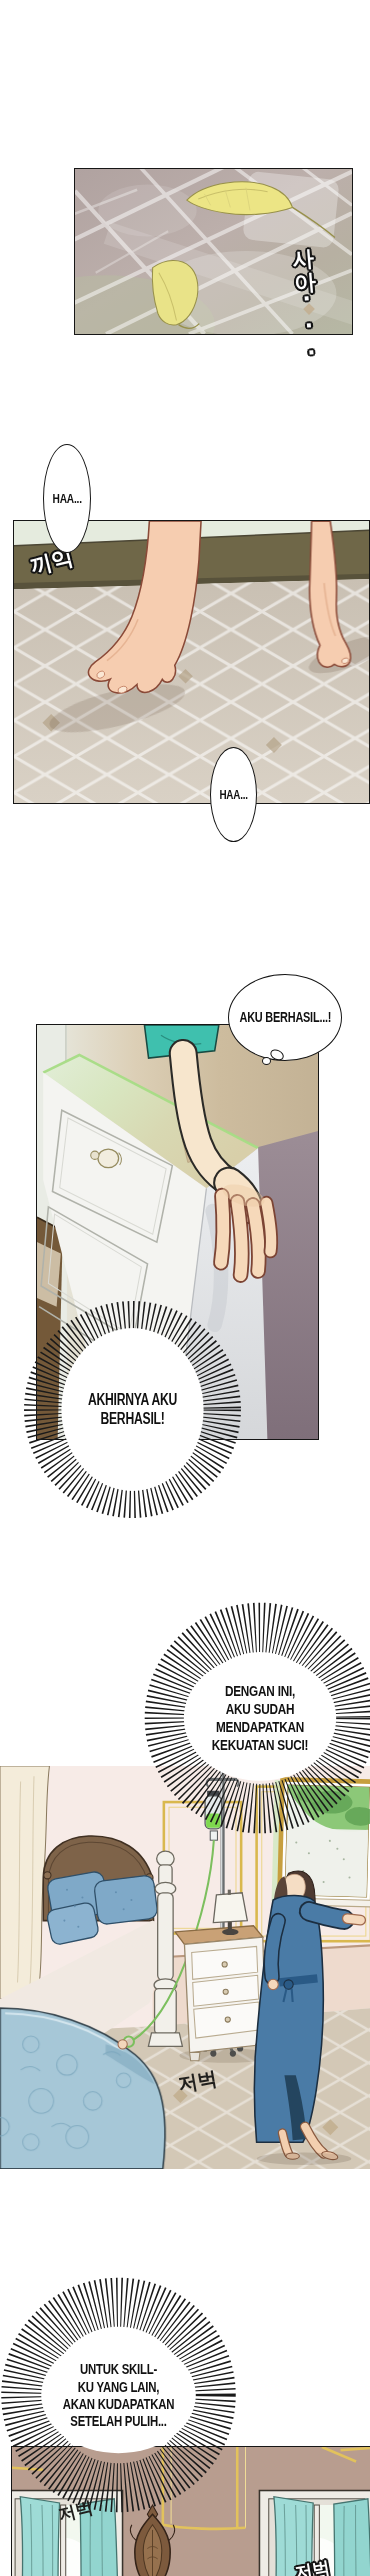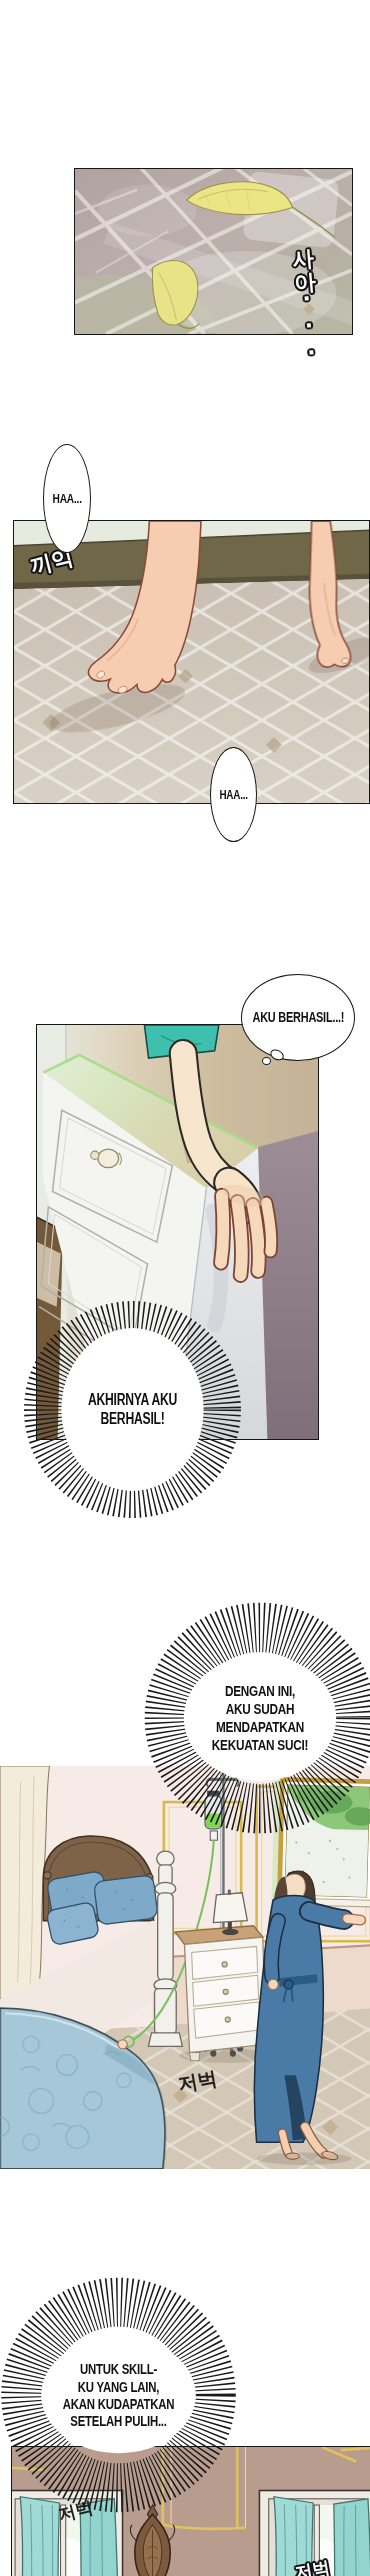--- a/index.html
+++ b/index.html
@@ -122,21 +122,21 @@
       </g>
     </svg>
   </section>
 
   <div class="sfx sfx-outline" style="left:30px;top:547px;font-size:21.6px;transform:rotate(-14deg);">끼익</div>
 
   <div class="bubble" style="left:210px;top:747px;width:45px;height:93px;">
     <span class="speech" style="font-size:13px;">HAA...</span>
   </div>
 
-  <div class="bubble" style="left:241px;top:974px;width:112px;height:85px;">
+  <div class="bubble" style="left:228px;top:974px;width:112px;height:85px;">
     <span class="speech" style="font-size:14.4px;">AKU BERHASIL...!</span>
   </div>
   <div class="tail" style="left:270px;top:1050px;width:12.4px;height:8.2px;transform:rotate(25deg);"></div>
   <div class="tail" style="left:262px;top:1057px;width:7.2px;height:6.2px;"></div>
 
   <section class="panel" style="left:36px;top:1024px;width:283px;height:416px;" aria-label="A hand in a teal sleeve grips the corner of a white dresser">
     <svg viewBox="0 0 544 801" preserveAspectRatio="none">
       <defs>
         <linearGradient id="wall3" x1="0" y1="0" x2="1" y2="0">
           <stop offset="0" stop-color="#e9ece5"></stop>

